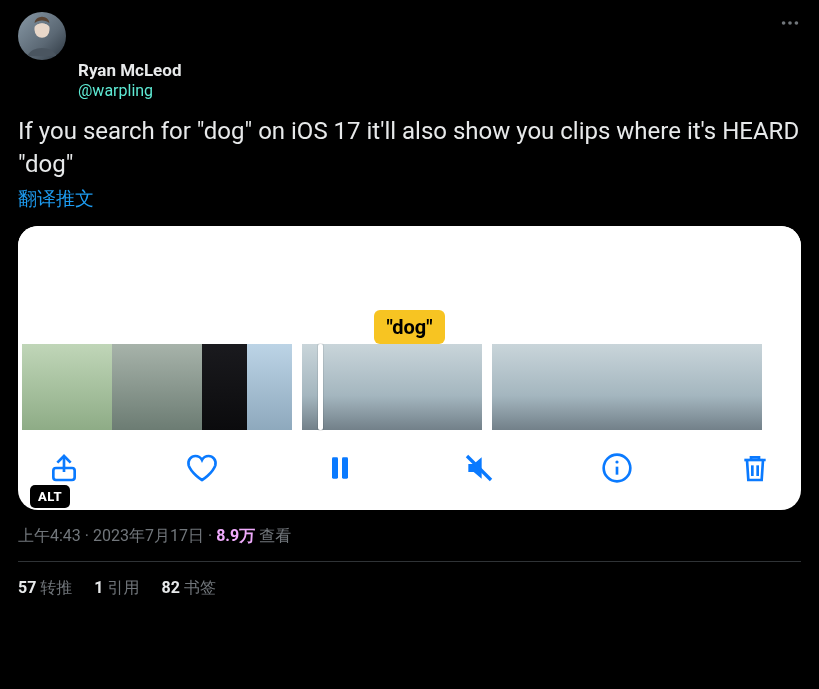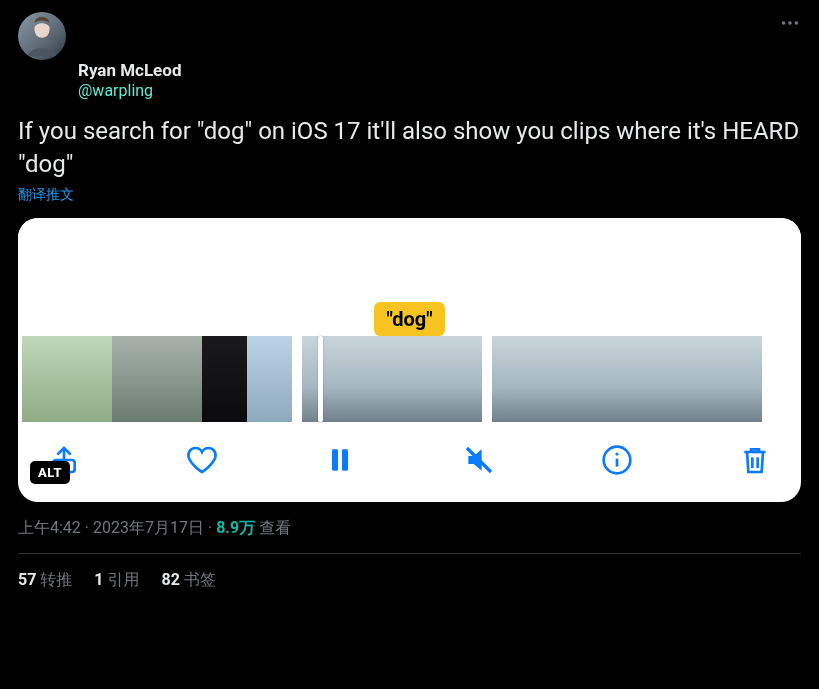--- a/index.html
+++ b/index.html
@@ -18,21 +18,21 @@
     background: linear-gradient(135deg,#8899a6 0%,#5b6874 60%,#2c3640 100%);
     overflow: hidden; flex-shrink: 0;
     display:flex;align-items:center;justify-content:center;
   }
   .avatar svg { width:44px;height:44px; }
   .name-block { margin-left: 12px; line-height: 1.25; margin-top: 48px; }
   .display-name { font-weight: 700; font-size: 17px; color:#e7e9ea; }
   .handle { color: #5eead4; font-size: 16px; }
   .more-icon { position: absolute; right: 0; top: 0; color:#71767b; }
   .tweet-text { margin-top: 14px; font-size: 24px; line-height: 1.35; color:#e7e9ea; }
-  .translate-link { display:block; margin-top:6px; color:#1d9bf0; font-size:14px; text-decoration:none; }
+  .translate-link { display:block; margin-top:6px; color:#1d9bf0; font-size:19px; text-decoration:none; }
 
   .media-card {
     margin-top:14px;
     width:100%;
     background:#fff;
     border-radius:20px;
     overflow:hidden;
     position:relative;
   }
   .media-whitespace { height:118px; background:#fff; }
@@ -68,30 +68,30 @@
   .group-wrap { position:relative; }
 
   .toolbar {
     display:flex; justify-content:space-between; align-items:center;
     padding:22px 30px 26px;
   }
   .toolbar svg { width:32px; height:32px; }
   .tb-btn { color:#0a7aff; display:flex; align-items:center; justify-content:center; cursor:pointer; }
 
   .alt-badge {
-    position:absolute; left:12px; bottom:18px;
+    position:absolute; left:12px; bottom:2px;
     background:#000; color:#fff;
     font-weight:800; font-size:13px;
     padding:4px 8px; border-radius:5px;
     letter-spacing:0.5px;
   }
 
   .meta-row { margin-top:16px; color:#71767b; font-size:16px; }
   .meta-row .sep { margin:0 4px; }
-  .views-num { color:#14b8a6; font-weight:700; }
+  .views-num { color:#f0abfc; font-weight:700; }
 
   .divider { border:none; border-top:1px solid #2f3336; margin:14px 0 0; }
   .stats-row { display:flex; gap:22px; margin-top:16px; color:#71767b; font-size:16px; }
   .stats-row .num { color:#e7e9ea; font-weight:700; margin-right:4px; }
   .stat-item { cursor:pointer; }
 </style>
 </head>
 <body>
 
 <div class="tweet-header">
@@ -194,21 +194,21 @@
           <line x1="10" y1="10" x2="10" y2="18"></line>
           <line x1="14" y1="10" x2="14" y2="18"></line>
         </svg>
     </div>
   </div>
 
   <div class="alt-badge">ALT</div>
 </div>
 
 <div class="meta-row">
-  <span>上午4:42</span><span class="sep">·</span><span>2023年7月17日</span><span class="sep">·</span><span class="views-num">8.9万</span><span> 查看</span>
+  <span>上午4:43</span><span class="sep">·</span><span>2023年7月17日</span><span class="sep">·</span><span class="views-num">8.9万</span><span> 查看</span>
 </div>
 
 <hr class="divider">
 
 <div class="stats-row">
   <span class="stat-item"><span class="num">57</span><span>转推</span></span>
   <span class="stat-item"><span class="num">1</span><span>引用</span></span>
   <span class="stat-item"><span class="num">82</span><span>书签</span></span>
 </div>
 

